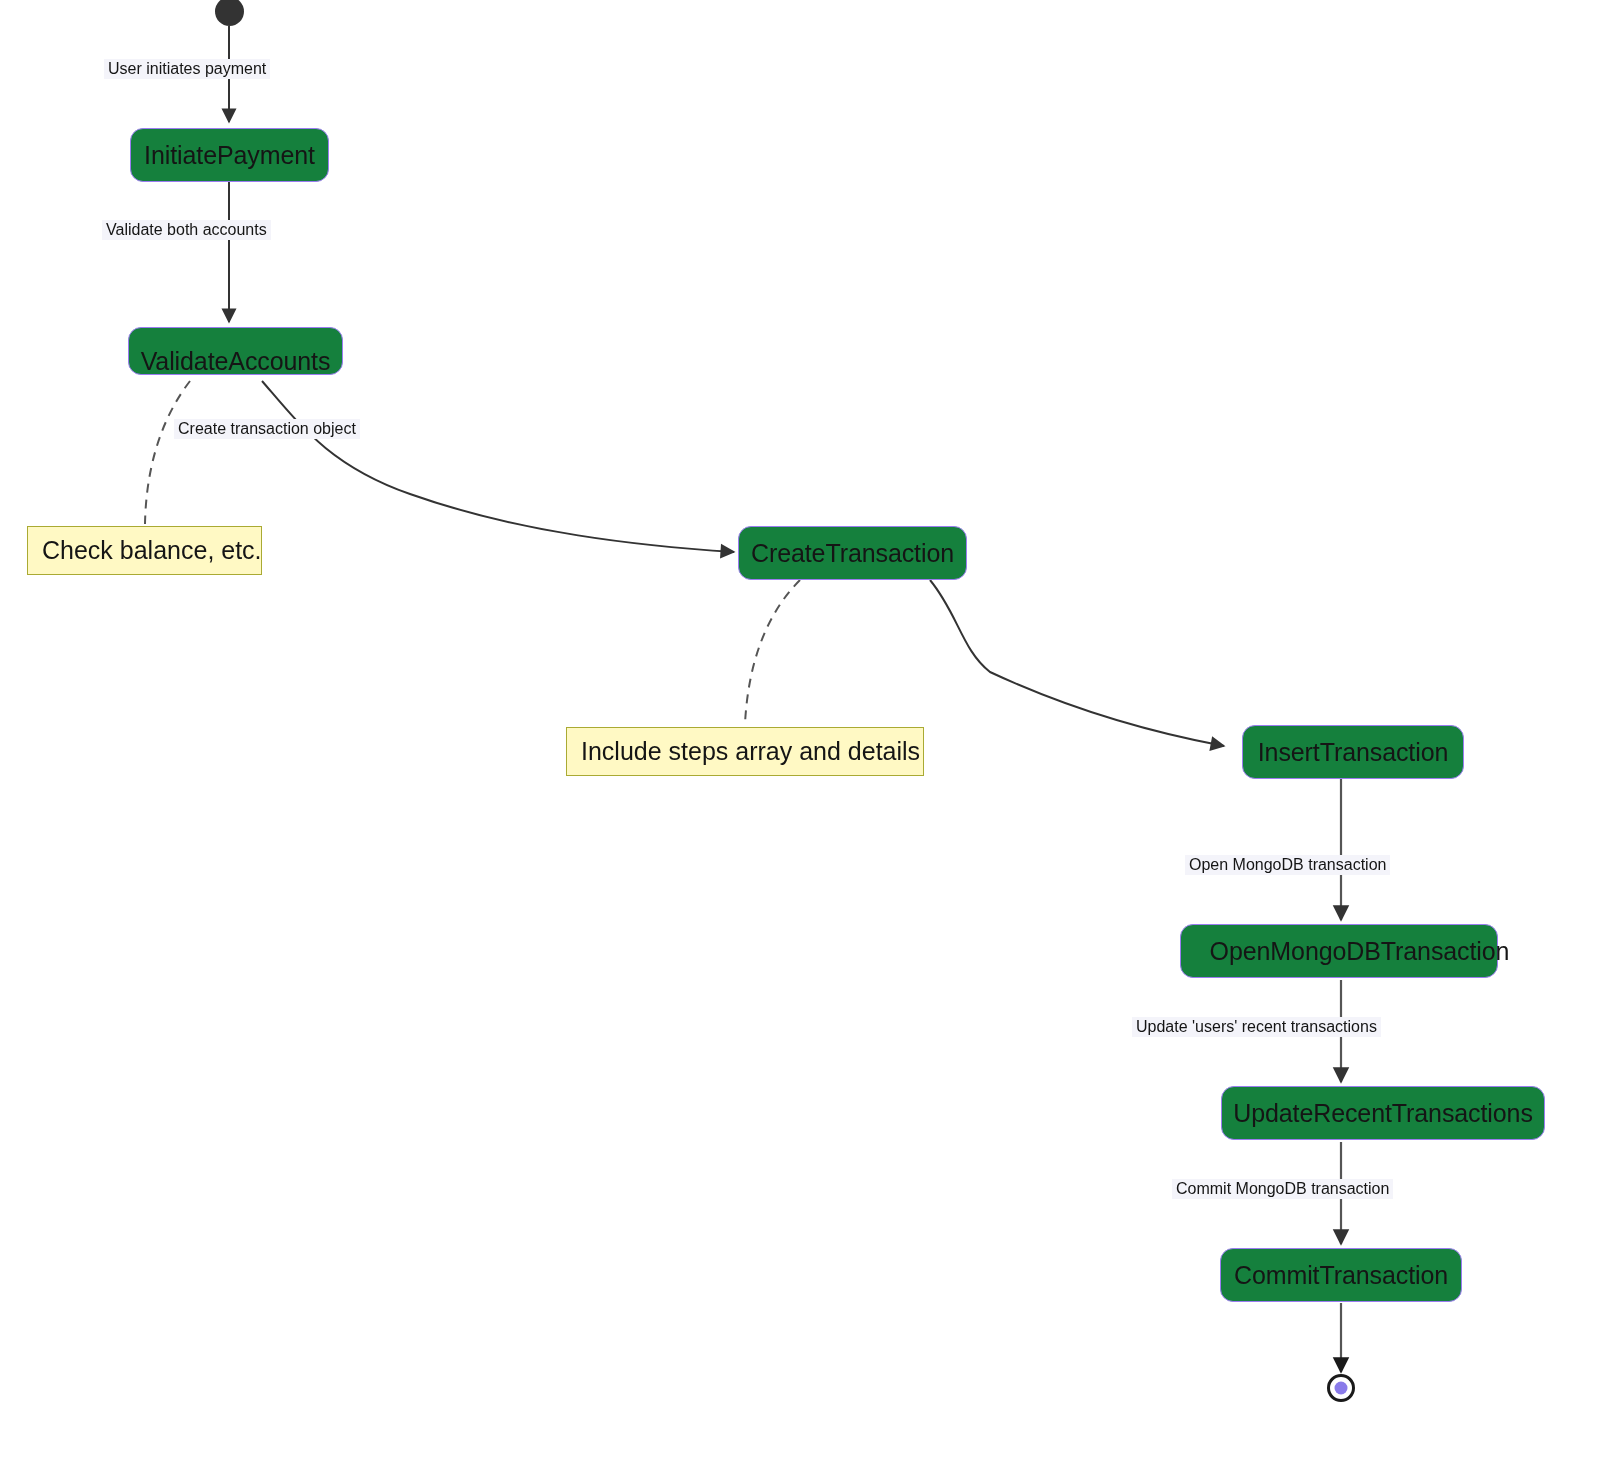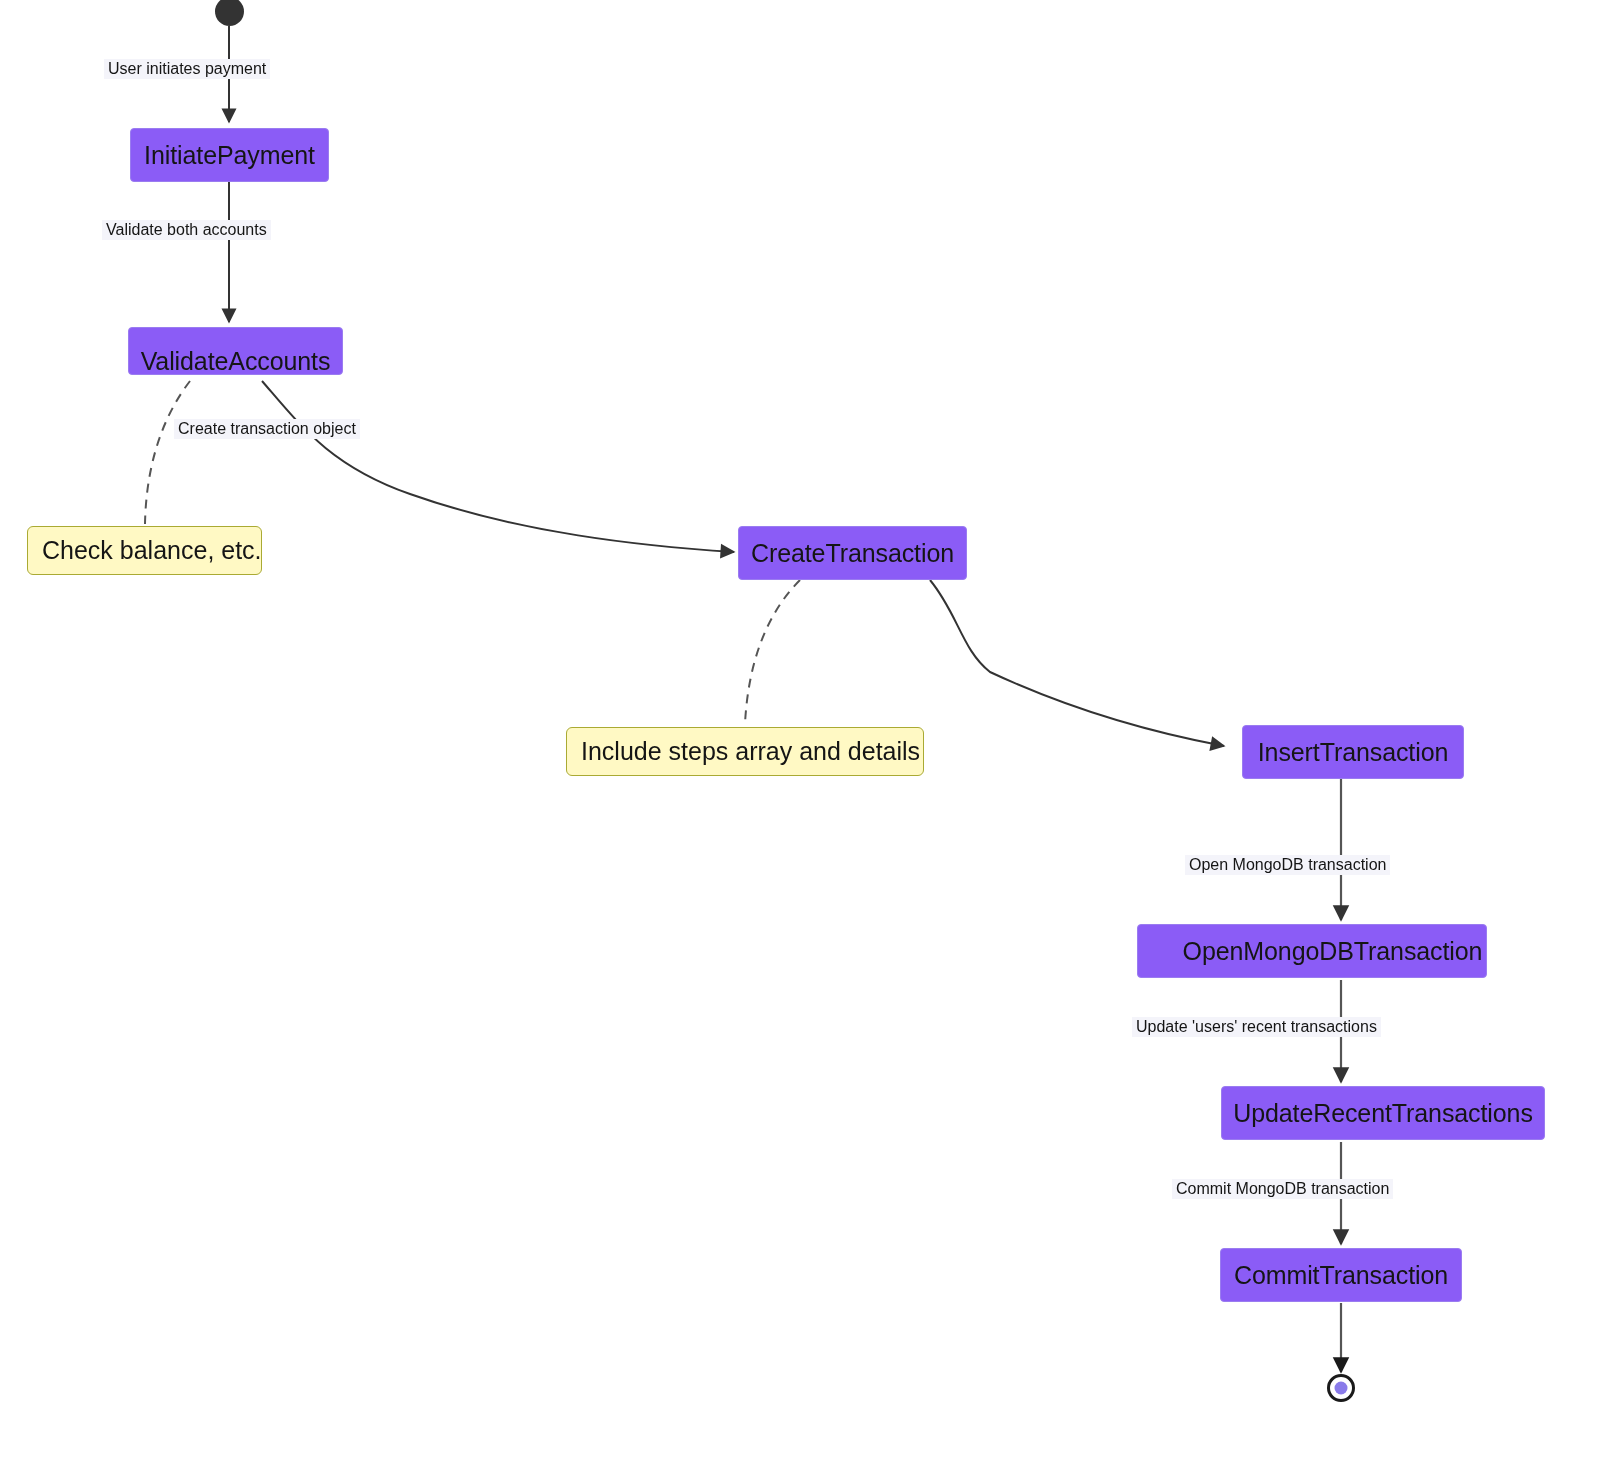--- a/index.html
+++ b/index.html
@@ -26,39 +26,39 @@
     position: absolute;
     left: 0; top: 0;
     width: 1600px;
     height: 1459px;
     pointer-events: none;
   }
   
   .state {
     position: absolute;
     box-sizing: border-box;
-    background: #8b5cf6;
+    background: #15803d;
     border: 1.4px solid #9A7CF0;
-    border-radius: 4px;
+    border-radius: 13px;
     color: #151515;
     font-size: 25px;
     line-height: 1;
     display: flex;
     align-items: center;
     justify-content: center;
     white-space: nowrap;
     letter-spacing: -0.1px;
   }
   
   .note {
     position: absolute;
     box-sizing: border-box;
     background: #FFF9C4;
     border: 1.4px solid #AAAA33;
-    border-radius: 6px;
+    border-radius: 0;
     color: #151515;
     font-size: 25px;
     line-height: 1;
     display: flex;
     align-items: center;
     padding-left: 14px;
     white-space: nowrap;
   }
   
   .edge-label {
@@ -149,21 +149,21 @@
   </div>
 
   <div class="state" style="left:738px; top:526px; width:229px; height:54px;">
     <span>CreateTransaction</span>
   </div>
 
   <div class="state" style="left:1230px; top:725px; width:222px; height:54px;margin-left:12px;">
     <span>InsertTransaction</span>
   </div>
 
-  <div class="state" style="left:1137px; top:924px; width:350px; height:54px;padding-left:41px;">
+  <div class="state" style="left:1180px; top:924px; width:318px; height:54px;padding-left:41px;">
     <span>OpenMongoDBTransaction</span>
   </div>
 
   <div class="state" style="left:1179px; top:1086px; width:324px; height:54px;margin-left:42px;">
     <span>UpdateRecentTransactions</span>
   </div>
 
   <div class="state" style="left:1220px; top:1248px; width:242px; height:54px;">
     <span>CommitTransaction</span>
   </div>

